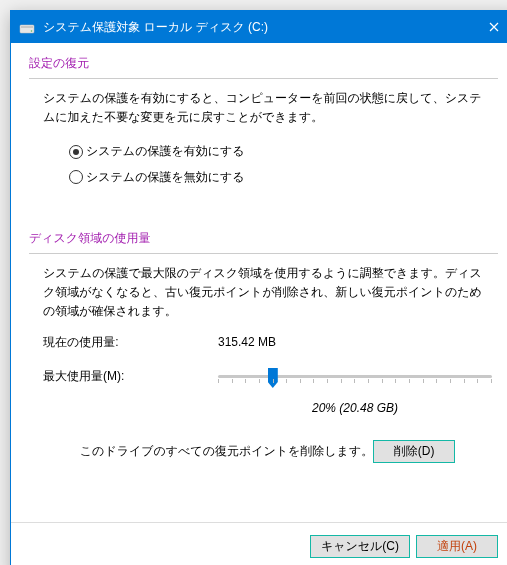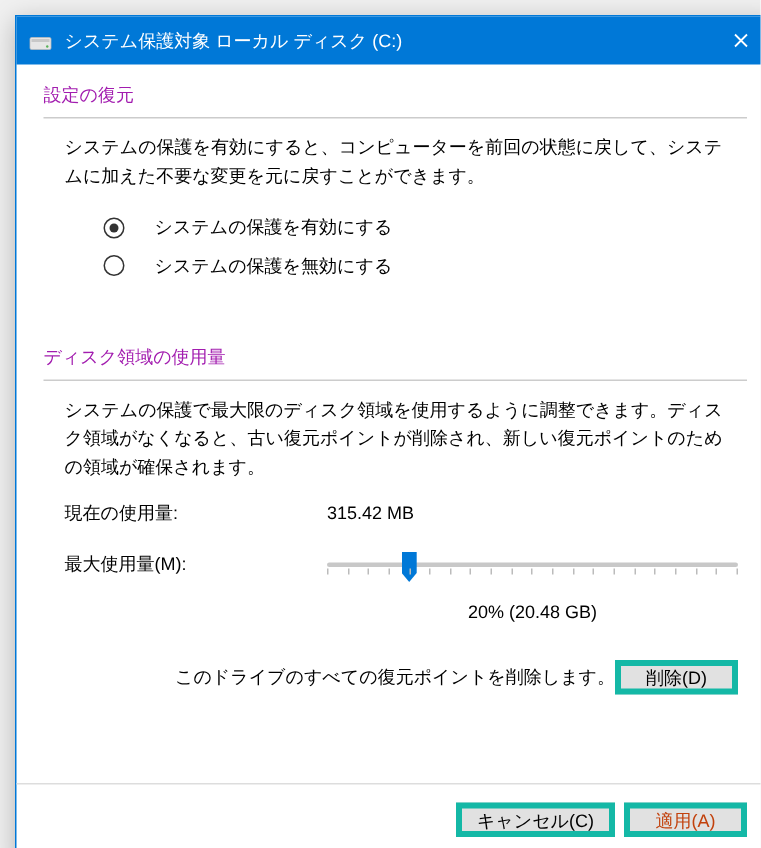--- a/index.html
+++ b/index.html
@@ -58,21 +58,21 @@
   }
   .section-body {
     padding: 0 6px 0 14px;
     font-size: 12px;
     line-height: 1.6;
   }
   .desc { margin-bottom: 12px; }
   .radio-row {
     display: flex;
     align-items: center;
-    gap: 20px;
+    gap: 3px;
     padding: 3px 0 3px 26px;
   }
   .radio-outer {
     width: 14px; height: 14px;
     border: 1px solid #333;
     border-radius: 50%;
     display: inline-flex;
     align-items: center;
     justify-content: center;
   }
@@ -119,33 +119,34 @@
     top: -7px;
     width: 10px;
     height: 20px;
     background: #0078d7;
     transform: translateX(-50%);
     clip-path: polygon(0 0, 100% 0, 100% 70%, 50% 100%, 0 70%);
   }
   .slider-value {
     text-align: center;
     margin-top: 6px;
+    font-style: italic;
   }
   .delete-row {
     display: flex;
     align-items: center;
-    justify-content: flex-end;
+    justify-content: center;
     margin-top: 22px;
     padding: 0 6px 0 14px;
   }
   .btn {
     min-width: 82px;
     height: 23px;
     background: #e1e1e1;
-    border: 4px solid #14b8a6;
+    border: 1px solid #14b8a6;
     font-size: 12px;
     font-family: inherit;
     padding: 0 10px;
     cursor: default;
   }
   .btn.disabled { color: #c2410c; }
   .footer {
     border-top: 1px solid #ddd;
     padding: 12px 18px 16px;
     display: flex;

